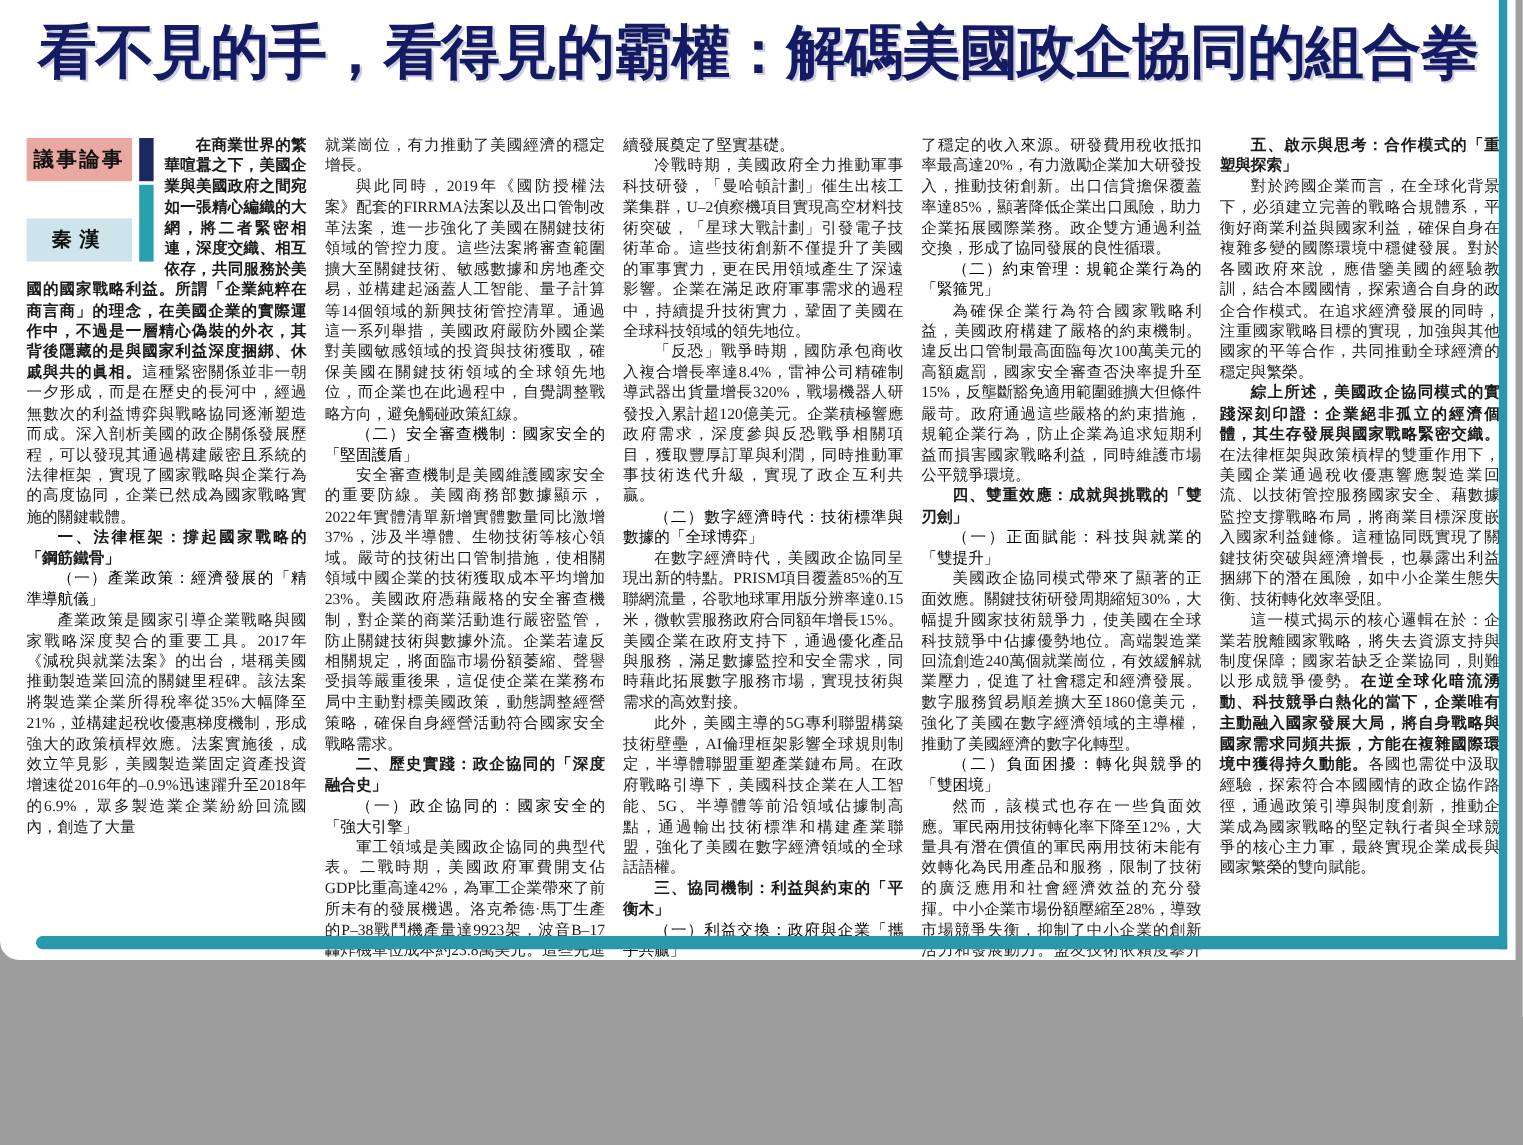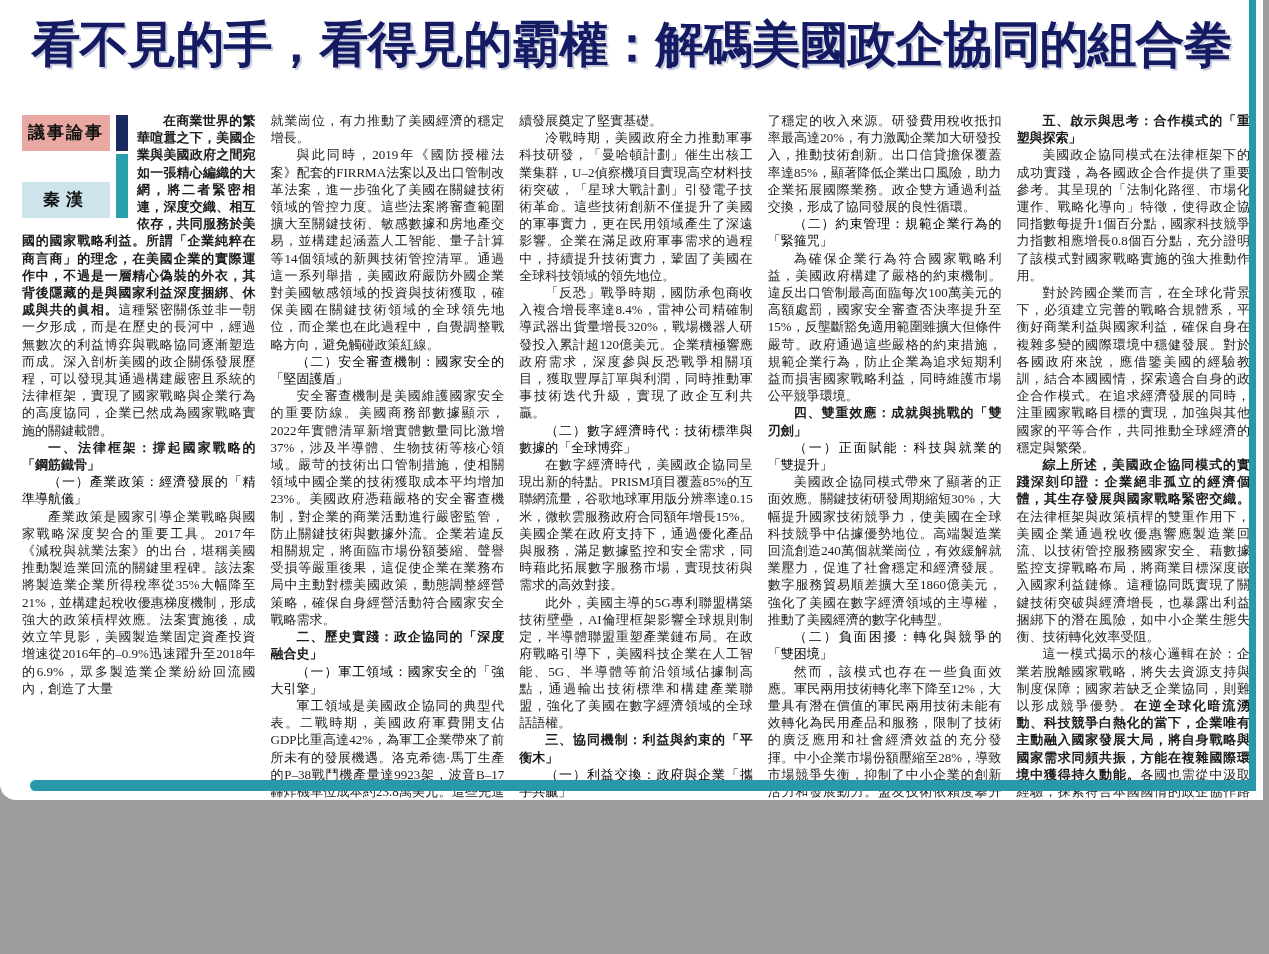--- a/index.html
+++ b/index.html
@@ -59,21 +59,21 @@
           <p class="sec-h"><span>一、法律框架：撐起國家戰略的「鋼筋鐵骨」</span></p>
           <p class="sub-h"><span>（一）產業政策：經濟發展的「精準導航儀」</span></p>
           <p class="para"><span>產業政策是國家引導企業戰略與國家戰略深度契合的重要工具。2017年《減稅與就業法案》的出台，堪稱美國推動製造業回流的關鍵里程碑。該法案將製造業企業所得稅率從35%大幅降至21%，並構建起稅收優惠梯度機制，形成強大的政策槓桿效應。法案實施後，成效立竿見影，美國製造業固定資產投資增速從2016年的–0.9%迅速躍升至2018年的6.9%，眾多製造業企業紛紛回流國內，創造了大量</span></p>
         </div>
       <div class="col">
           <p class="para cont"><span>就業崗位，有力推動了美國經濟的穩定增長。</span></p>
           <p class="para"><span>與此同時，2019年《國防授權法案》配套的FIRRMA法案以及出口管制改革法案，進一步強化了美國在關鍵技術領域的管控力度。這些法案將審查範圍擴大至關鍵技術、敏感數據和房地產交易，並構建起涵蓋人工智能、量子計算等14個領域的新興技術管控清單。通過這一系列舉措，美國政府嚴防外國企業對美國敏感領域的投資與技術獲取，確保美國在關鍵技術領域的全球領先地位，而企業也在此過程中，自覺調整戰略方向，避免觸碰政策紅線。</span></p>
           <p class="sub-h"><span>（二）安全審查機制：國家安全的「堅固護盾」</span></p>
           <p class="para"><span>安全審查機制是美國維護國家安全的重要防線。美國商務部數據顯示，2022年實體清單新增實體數量同比激增37%，涉及半導體、生物技術等核心領域。嚴苛的技術出口管制措施，使相關領域中國企業的技術獲取成本平均增加23%。美國政府憑藉嚴格的安全審查機制，對企業的商業活動進行嚴密監管，防止關鍵技術與數據外流。企業若違反相關規定，將面臨市場份額萎縮、聲譽受損等嚴重後果，這促使企業在業務布局中主動對標美國政策，動態調整經營策略，確保自身經營活動符合國家安全戰略需求。</span></p>
           <p class="sec-h"><span>二、歷史實踐：政企協同的「深度融合史」</span></p>
-          <p class="sub-h"><span>（一）軍工領域：國家安全的「強大引擎」</span></p>
+          <p class="sub-h"><span>（一）政企協同的：國家安全的「強大引擎」</span></p>
           <p class="para"><span>軍工領域是美國政企協同的典型代表。二戰時期，美國政府軍費開支佔GDP比重高達42%，為軍工企業帶來了前所未有的發展機遇。洛克希德·馬丁生產的P–38戰鬥機產量達9923架，波音B–17轟炸機單位成本約23.8萬美元。這些先進軍工產品在戰爭中發揮了關鍵作用，不僅助力美國實現了軍事戰略目標，軍工企業也藉此獲取巨額利潤，積累了寶貴的技術經驗，為後</span></p>
         </div>
       <div class="col">
           <p class="para cont"><span>續發展奠定了堅實基礎。</span></p>
           <p class="para"><span>冷戰時期，美國政府全力推動軍事科技研發，「曼哈頓計劃」催生出核工業集群，U–2偵察機項目實現高空材料技術突破，「星球大戰計劃」引發電子技術革命。這些技術創新不僅提升了美國的軍事實力，更在民用領域產生了深遠影響。企業在滿足政府軍事需求的過程中，持續提升技術實力，鞏固了美國在全球科技領域的領先地位。</span></p>
           <p class="para"><span>「反恐」戰爭時期，國防承包商收入複合增長率達8.4%，雷神公司精確制導武器出貨量增長320%，戰場機器人研發投入累計超120億美元。企業積極響應政府需求，深度參與反恐戰爭相關項目，獲取豐厚訂單與利潤，同時推動軍事技術迭代升級，實現了政企互利共贏。</span></p>
           <p class="sub-h"><span>（二）數字經濟時代：技術標準與數據的「全球博弈」</span></p>
           <p class="para"><span>在數字經濟時代，美國政企協同呈現出新的特點。PRISM項目覆蓋85%的互聯網流量，谷歌地球軍用版分辨率達0.15米，微軟雲服務政府合同額年增長15%。美國企業在政府支持下，通過優化產品與服務，滿足數據監控和安全需求，同時藉此拓展數字服務市場，實現技術與需求的高效對接。</span></p>
           <p class="para"><span>此外，美國主導的5G專利聯盟構築技術壁壘，AI倫理框架影響全球規則制定，半導體聯盟重塑產業鏈布局。在政府戰略引導下，美國科技企業在人工智能、5G、半導體等前沿領域佔據制高點，通過輸出技術標準和構建產業聯盟，強化了美國在數字經濟領域的全球話語權。</span></p>
           <p class="sec-h"><span>三、協同機制：利益與約束的「平衡木」</span></p>
@@ -85,21 +85,20 @@
           <p class="sub-h"><span>（二）約束管理：規範企業行為的「緊箍咒」</span></p>
           <p class="para"><span>為確保企業行為符合國家戰略利益，美國政府構建了嚴格的約束機制。違反出口管制最高面臨每次100萬美元的高額處罰，國家安全審查否決率提升至15%，反壟斷豁免適用範圍雖擴大但條件嚴苛。政府通過這些嚴格的約束措施，規範企業行為，防止企業為追求短期利益而損害國家戰略利益，同時維護市場公平競爭環境。</span></p>
           <p class="sec-h"><span>四、雙重效應：成就與挑戰的「雙刃劍」</span></p>
           <p class="sub-h"><span>（一）正面賦能：科技與就業的「雙提升」</span></p>
           <p class="para"><span>美國政企協同模式帶來了顯著的正面效應。關鍵技術研發周期縮短30%，大幅提升國家技術競爭力，使美國在全球科技競爭中佔據優勢地位。高端製造業回流創造240萬個就業崗位，有效緩解就業壓力，促進了社會穩定和經濟發展。數字服務貿易順差擴大至1860億美元，強化了美國在數字經濟領域的主導權，推動了美國經濟的數字化轉型。</span></p>
           <p class="sub-h"><span>（二）負面困擾：轉化與競爭的「雙困境」</span></p>
           <p class="para"><span>然而，該模式也存在一些負面效應。軍民兩用技術轉化率下降至12%，大量具有潛在價值的軍民兩用技術未能有效轉化為民用產品和服務，限制了技術的廣泛應用和社會經濟效益的充分發揮。中小企業市場份額壓縮至28%，導致市場競爭失衡，抑制了中小企業的創新活力和發展動力。盟友技術依賴度攀升至67%，長期來看可能影響盟友間技術合作的穩定性和自主性，對美國的國際戰略布局產生潛在風險。</span></p>
         </div>
       <div class="col">
           <p class="sec-h"><span>五、啟示與思考：合作模式的「重塑與探索」</span></p>
-          <p class="para"><span>美國政企協同模式在法律框架下的成功實踐，為各國政企合作提供了重要參考。其呈現的「法制化路徑、市場化運作、戰略化導向」特徵，使得政企協同指數每提升1個百分點，國家科技競爭力指數相應增長0.8個百分點，充分證明了該模式對國家戰略實施的強大推動作用。</span></p>
           <p class="para"><span>對於跨國企業而言，在全球化背景下，必須建立完善的戰略合規體系，平衡好商業利益與國家利益，確保自身在複雜多變的國際環境中穩健發展。對於各國政府來說，應借鑒美國的經驗教訓，結合本國國情，探索適合自身的政企合作模式。在追求經濟發展的同時，注重國家戰略目標的實現，加強與其他國家的平等合作，共同推動全球經濟的穩定與繁榮。</span></p>
           <p class="para"><span class="bold">綜上所述，美國政企協同模式的實踐深刻印證：企業絕非孤立的經濟個體，其生存發展與國家戰略緊密交織。</span><span>在法律框架與政策槓桿的雙重作用下，美國企業通過稅收優惠響應製造業回流、以技術管控服務國家安全、藉數據監控支撐戰略布局，將商業目標深度嵌入國家利益鏈條。這種協同既實現了關鍵技術突破與經濟增長，也暴露出利益捆綁下的潛在風險，如中小企業生態失衡、技術轉化效率受阻。</span></p>
           <p class="para"><span>這一模式揭示的核心邏輯在於：企業若脫離國家戰略，將失去資源支持與制度保障；國家若缺乏企業協同，則難以形成競爭優勢。</span><span class="bold">在逆全球化暗流湧動、科技競爭白熱化的當下，企業唯有主動融入國家發展大局，將自身戰略與國家需求同頻共振，方能在複雜國際環境中獲得持久動能。</span><span>各國也需從中汲取經驗，探索符合本國國情的政企協作路徑，通過政策引導與制度創新，推動企業成為國家戰略的堅定執行者與全球競爭的核心主力軍，最終實現企業成長與國家繁榮的雙向賦能。</span></p>
         </div>
     </div>
     <div class="edge-right"></div>
     <div class="edge-bottom"></div>
   </div>
 </div>
 

